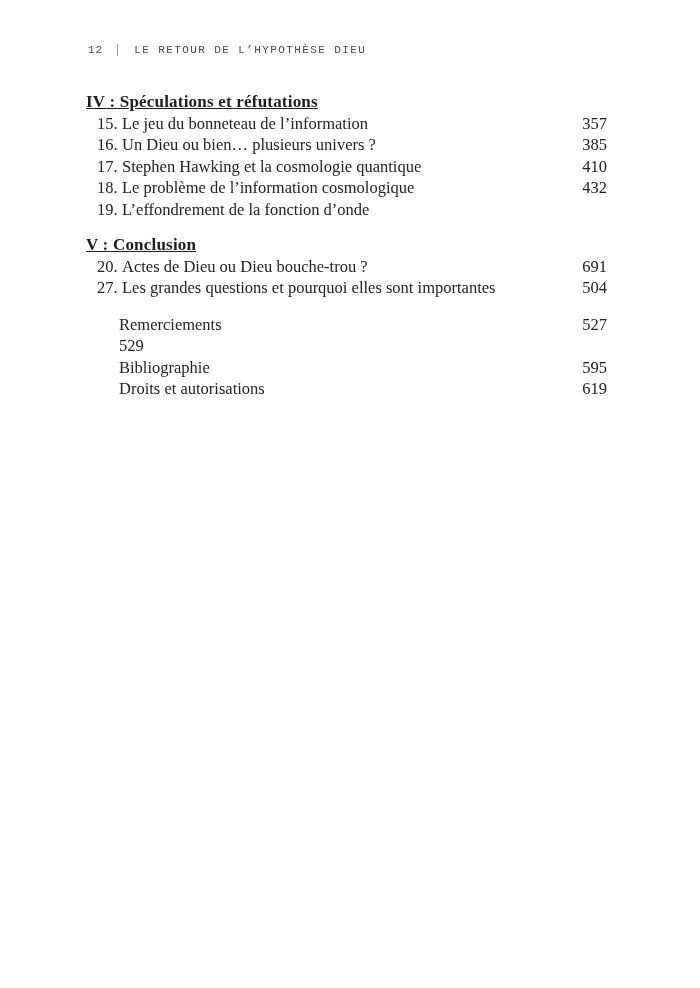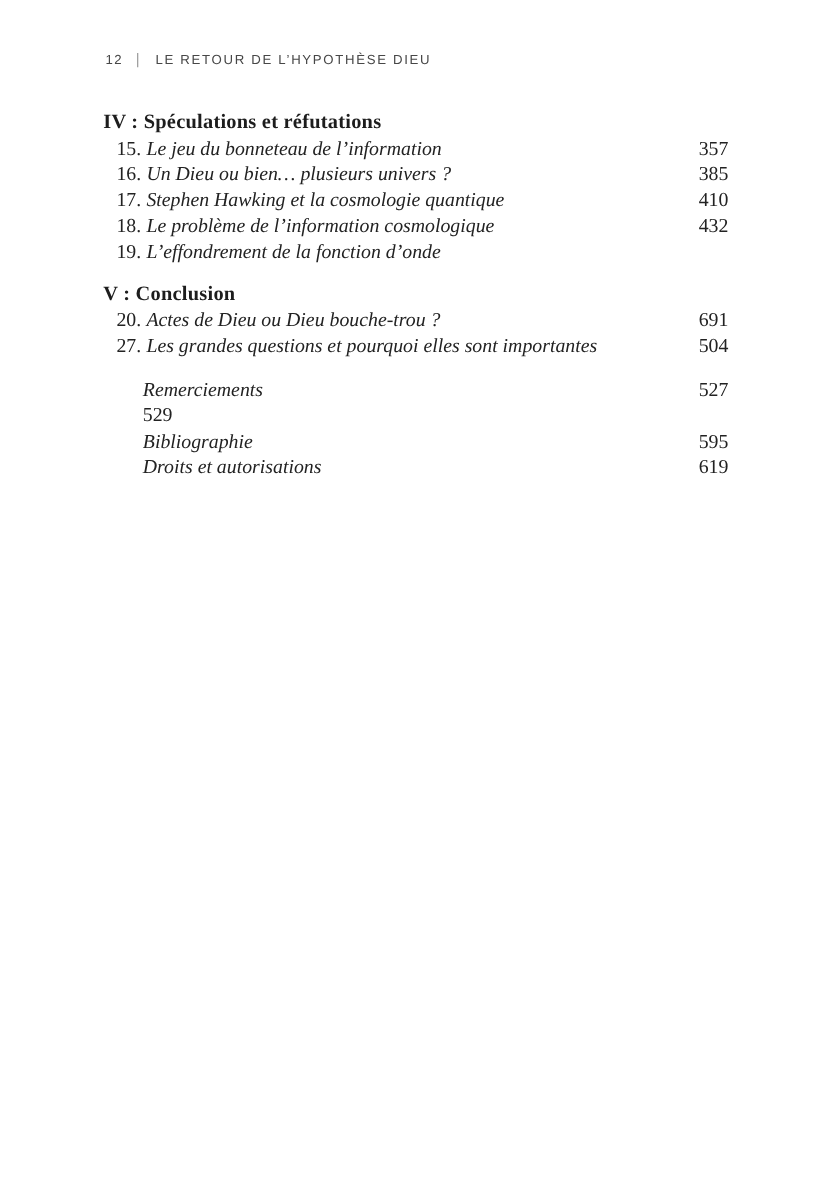--- a/index.html
+++ b/index.html
@@ -14,21 +14,21 @@
     font-family: "Liberation Serif", "DejaVu Serif", serif;
     color: #222222;
   }
   
   .running-header {
     position: absolute;
     top: 44px;
     left: 88px;
     display: flex;
     align-items: baseline;
-    font-family: Liberation Sans, sans-serif;
+    font-family: Liberation Mono, monospace;
     font-size: 11px;
     letter-spacing: 1.4px;
     color: #474747;
     white-space: nowrap;
   }
   .rh-num { margin-right: 11px; letter-spacing: 1px; }
   .rh-sep { margin-right: 12px; color: #8f8f8f; font-weight: 400; transform: scaleY(1.15); }
   
   .toc {
     position: absolute;
@@ -38,25 +38,26 @@
     font-size: 16.5px;
     line-height: 21.5px;
   }
   .section-heading {
     margin: 0;
     font-size: 17px;
     font-weight: bold;
     line-height: 21.5px;
     color: #1d1d1d;
     letter-spacing: 0.2px;
+    text-decoration: underline;
   }
   .row { display: flex; align-items: flex-end; }
   .entry-line { padding-left: 11px; }
   .num { flex: 0 0 25px; width: 25px; }
-  .title { flex: 1 1 auto; padding-right: 8px; font-style: italic; }
+  .title { flex: 1 1 auto; padding-right: 8px; }
   .pagenum { flex: 0 0 auto; text-align: right; white-space: nowrap; }
   .cont-line { padding-left: 36px; }
   .section-v { margin-top: 14px; }
   .backmatter { margin-top: 15px; }
   .bm-line { padding-left: 33px; }
 </style>
 </head>
 <body>
 
 <div class="page">

